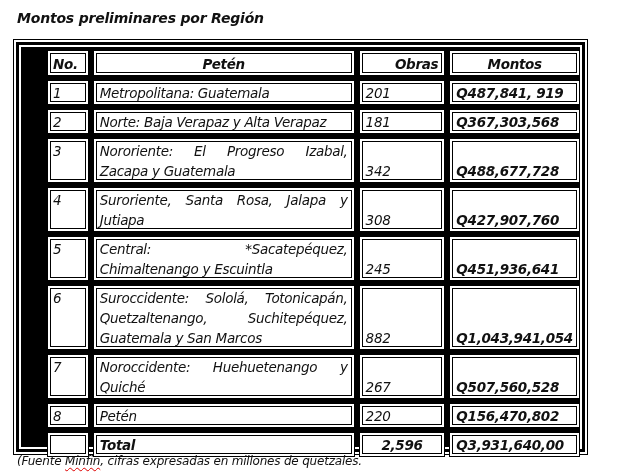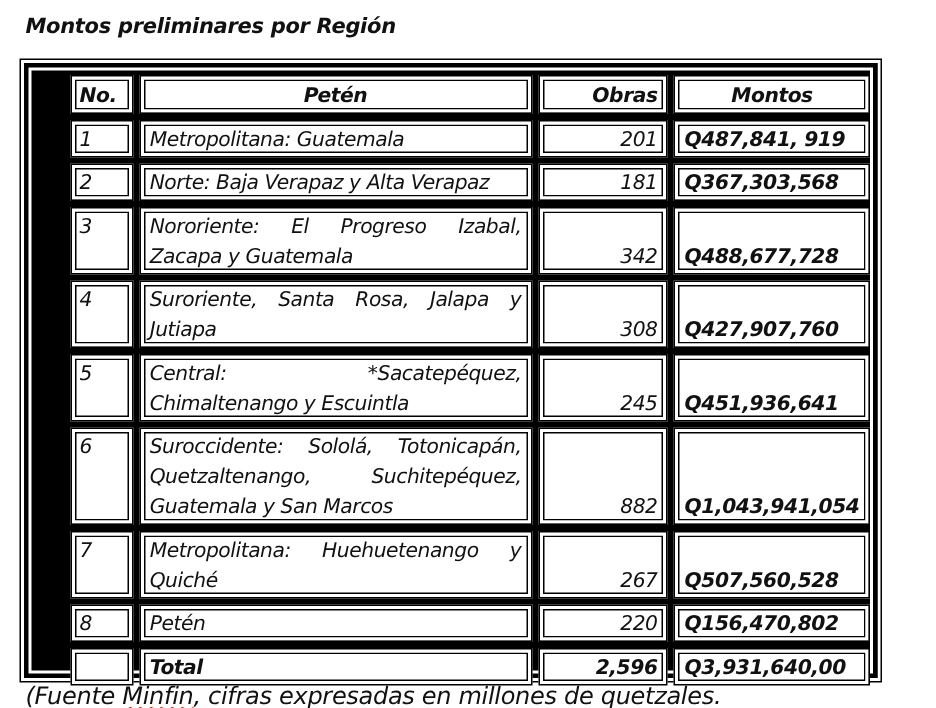--- a/index.html
+++ b/index.html
@@ -34,29 +34,29 @@
     background: #fff;
     border: 1px solid #000;
     outline: 1px solid #fff; outline-offset: -3px;
     box-shadow: inset 0 0 0 2px #fff, inset 0 0 0 3px #000;
     font-style: italic; font-size: 13.5px; line-height: 20px;
     padding: 2px 6px 1px 6px; vertical-align: bottom;
     letter-spacing: -0.3px;
   }
   td.no { width: 30px; vertical-align: top; padding-left: 5px; }
   td.region { width: 292px; text-align: justify; text-align-last: left; vertical-align: top; }
-  td.obras { width: 82px; text-align: right; }
+  td.obras { width: 82px; }
   td.montos { width: 100px; text-align: left; font-weight: bold; }
   tr.head td { font-weight: bold; text-align: center; vertical-align: middle; height: 21px; }
   tr.head td.no { text-align: left; }
   tr.total td { font-weight: bold; }
-  tr.total td.obras { text-align: right; margin-top: 28px; }
+  tr.total td.obras { text-align: center; margin-top: 28px; }
   .footnote {
     position: absolute; left: 17px; top: 454px;
-    font-size: 16px; font-style: italic; letter-spacing: -0.2px; text-align: center;
+    font-size: 12px; font-style: italic; letter-spacing: -0.2px; text-align: center;
   }
   .squiggle { text-decoration: underline wavy #d00; text-decoration-thickness: 1px; text-underline-offset: 2px; }
 </style>
 </head>
 <body>
 
 <div class="title">Montos preliminares por Región</div>
 
 <div class="frame">
   <div class="frame-inner">
@@ -100,21 +100,21 @@
           <td class="montos">Q451,936,641</td>
         </tr>
         <tr>
           <td class="no">6</td>
           <td class="region">Suroccidente: Sololá, Totonicapán, Quetzaltenango, Suchitepéquez, Guatemala y San Marcos</td>
           <td class="obras">882</td>
           <td class="montos">Q1,043,941,054</td>
         </tr>
         <tr>
           <td class="no">7</td>
-          <td class="region">Metropolitana: Huehuetenango y Quiché</td>
+          <td class="region">Noroccidente: Huehuetenango y Quiché</td>
           <td class="obras">267</td>
           <td class="montos">Q507,560,528</td>
         </tr>
         <tr>
           <td class="no">8</td>
           <td class="region">Petén</td>
           <td class="obras">220</td>
           <td class="montos">Q156,470,802</td>
         </tr>
         <tr class="total">

